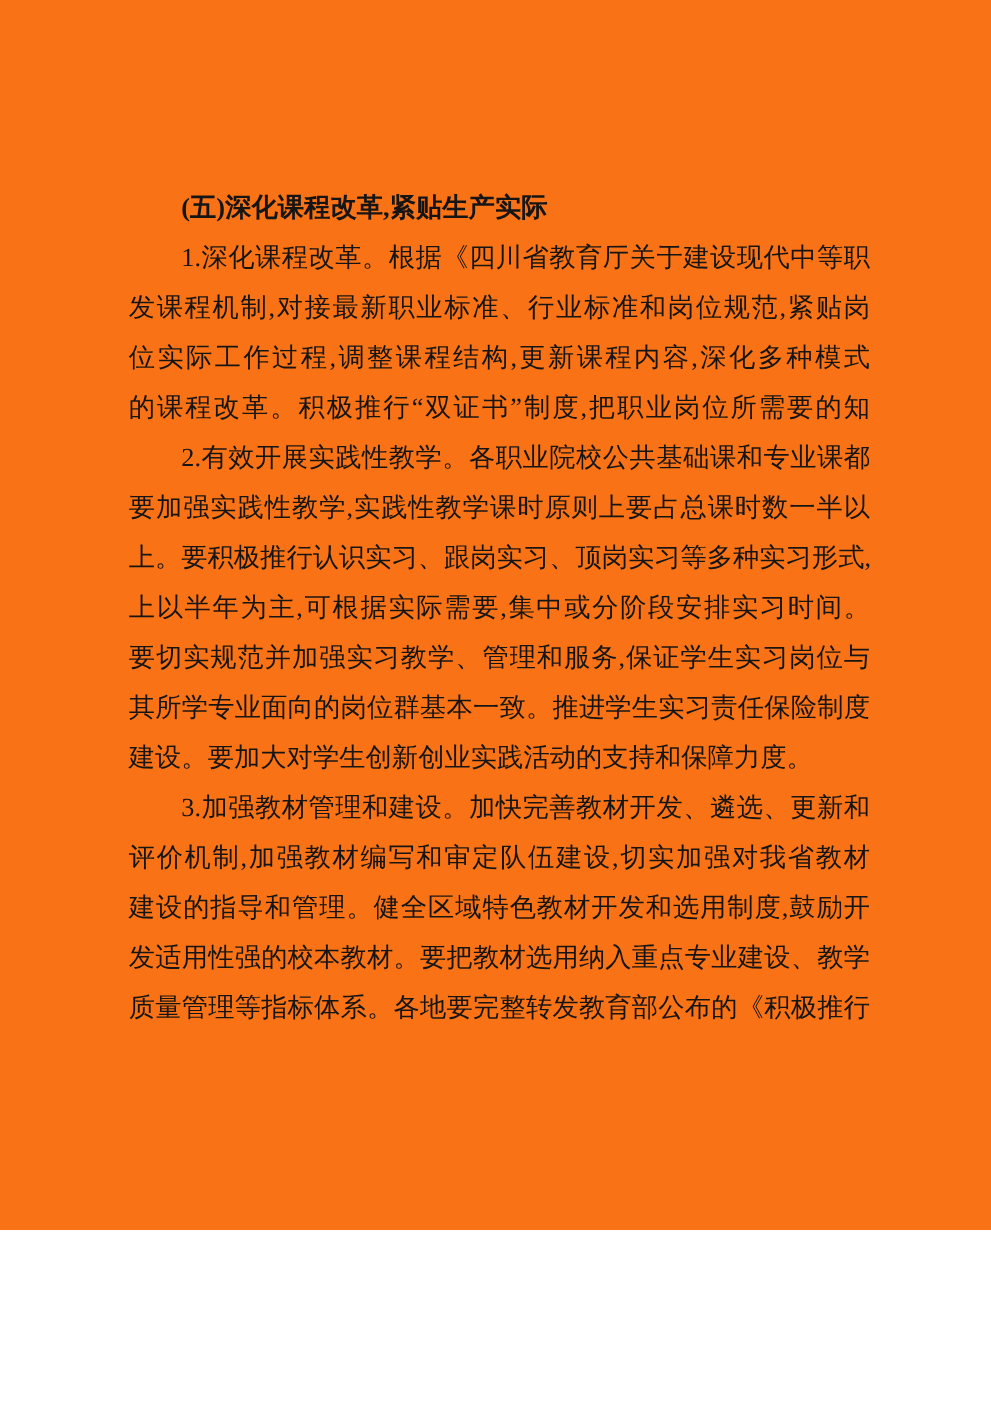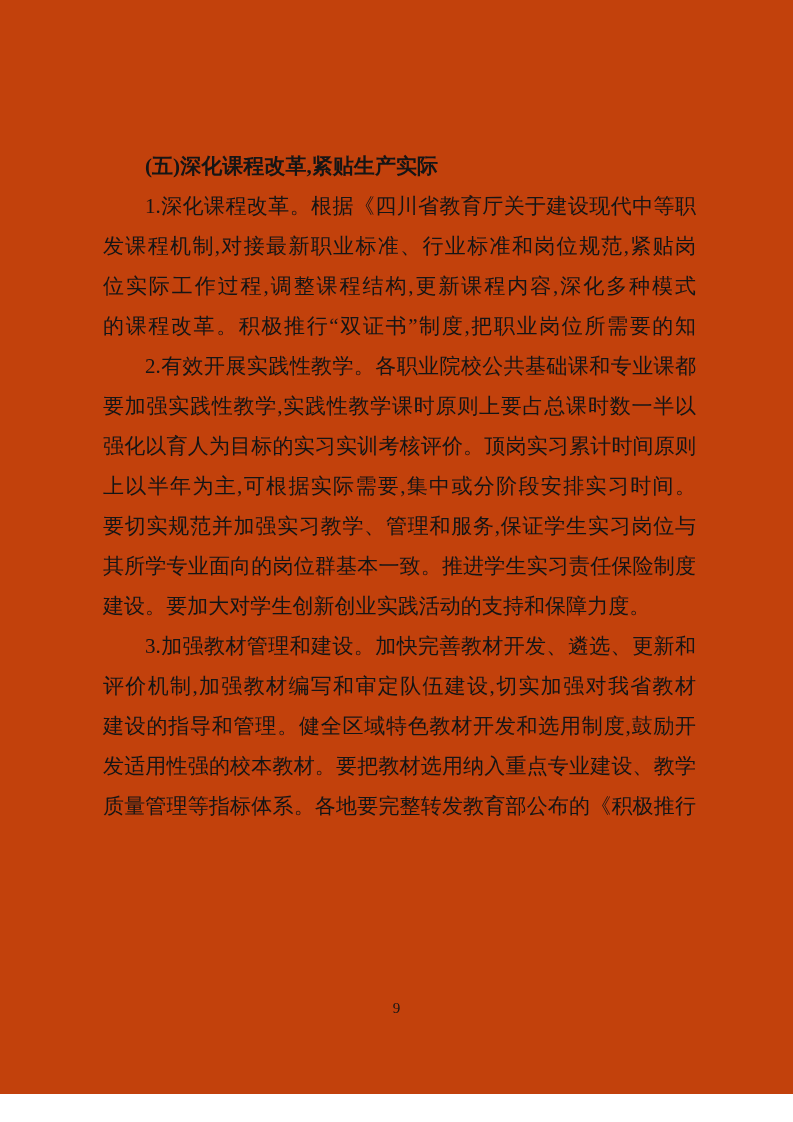--- a/index.html
+++ b/index.html
@@ -1,21 +1,21 @@
 <!DOCTYPE html>
 <html><head>
 <meta charset="utf-8">
 <style>
   * { margin: 0; padding: 0; box-sizing: border-box; }
   html, body { background: #ffffff; }
   .page {
     position: relative;
     width: 793px;
-    height: 1094px;
-    background: #c2410c;
+    height: 984px;
+    background: #f97316;
     overflow: hidden;
     font-family: "Liberation Serif", "DejaVu Serif", serif;
     color: #151515;
   }
   .content {
     position: absolute;
     left: 103px;
     top: 146px;
     width: 593px;
   }
@@ -58,21 +58,21 @@
 
     <h2 class="line heading">(五)深化课程改革,紧贴生产实际</h2>
 
     <div class="line indent">1.深化课程改革。根据《四川省教育厅关于建设现代中等职</div>
     <div class="line">发课程机制,对接最新职业标准、行业标准和岗位规范,紧贴岗</div>
     <div class="line">位实际工作过程,调整课程结构,更新课程内容,深化多种模式</div>
     <div class="line">的课程改革。积极推行“双证书”制度,把职业岗位所需要的知</div>
 
     <div class="line indent">2.有效开展实践性教学。各职业院校公共基础课和专业课都</div>
     <div class="line">要加强实践性教学,实践性教学课时原则上要占总课时数一半以</div>
-    <div class="line">强化以育人为目标的实习实训考核评价。顶岗实习累计时间原则</div>
+    <div class="line tight">上。要积极推行认识实习、跟岗实习、顶岗实习等多种实习形式,</div>
     <div class="line">上以半年为主,可根据实际需要,集中或分阶段安排实习时间。</div>
     <div class="line">要切实规范并加强实习教学、管理和服务,保证学生实习岗位与</div>
     <div class="line">其所学专业面向的岗位群基本一致。推进学生实习责任保险制度</div>
     <div class="line end">建设。要加大对学生创新创业实践活动的支持和保障力度。</div>
 
     <div class="line indent">3.加强教材管理和建设。加快完善教材开发、遴选、更新和</div>
     <div class="line">评价机制,加强教材编写和审定队伍建设,切实加强对我省教材</div>
     <div class="line">建设的指导和管理。健全区域特色教材开发和选用制度,鼓励开</div>
     <div class="line">发适用性强的校本教材。要把教材选用纳入重点专业建设、教学</div>
     <div class="line">质量管理等指标体系。各地要完整转发教育部公布的《积极推行</div>

